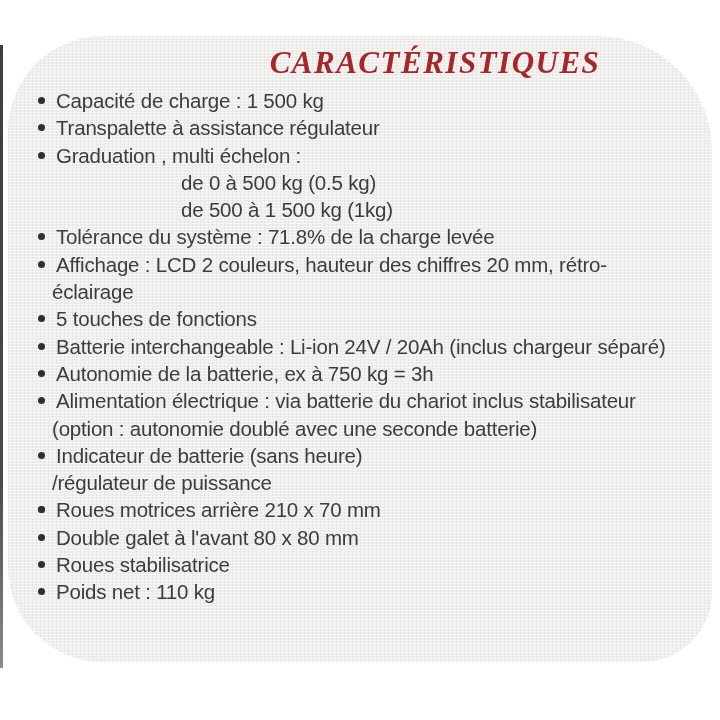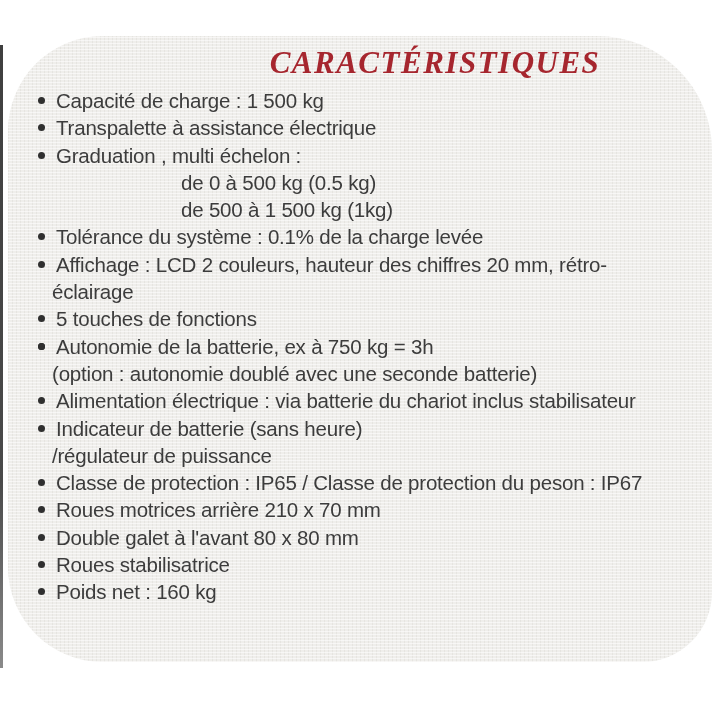--- a/index.html
+++ b/index.html
@@ -81,34 +81,34 @@
 </style>
 </head>
 <body>
 
 <div class="page">
   <div class="edge-line"></div>
   <div class="card">
     <h1 class="title">CARACTÉRISTIQUES</h1>
     <ul class="spec-list">
         <li class="row bullet"><span class="dot"></span><span class="txt">Capacité de charge : 1 500 kg</span></li>
-        <li class="row bullet"><span class="dot"></span><span class="txt">Transpalette à assistance électrique</span></li>
+        <li class="row bullet"><span class="dot"></span><span class="txt">Transpalette à assistance régulateur</span></li>
         <li class="row bullet"><span class="dot"></span><span class="txt">Graduation , multi échelon :</span></li>
         <li class="row sub"><span class="txt">de 0 à 500 kg (0.5 kg)</span></li>
         <li class="row sub"><span class="txt">de 500 à 1 500 kg (1kg)</span></li>
-        <li class="row bullet"><span class="dot"></span><span class="txt">Tolérance du système : 0.1% de la charge levée</span></li>
+        <li class="row bullet"><span class="dot"></span><span class="txt">Tolérance du système : 71.8% de la charge levée</span></li>
         <li class="row bullet"><span class="dot"></span><span class="txt">Affichage : LCD 2 couleurs, hauteur des chiffres 20 mm, rétro-</span></li>
         <li class="row cont"><span class="txt">éclairage</span></li>
         <li class="row bullet"><span class="dot"></span><span class="txt">5 touches de fonctions</span></li>
-        <li class="row bullet"><span class="dot"></span></li>
+        <li class="row bullet"><span class="dot"></span><span class="txt">Batterie interchangeable : Li-ion 24V / 20Ah (inclus chargeur séparé)</span></li>
         <li class="row bullet"><span class="dot"></span><span class="txt">Autonomie de la batterie, ex à 750 kg = 3h</span></li>
+        <li class="row bullet"><span class="dot"></span><span class="txt">Alimentation électrique : via batterie du chariot inclus stabilisateur</span></li>
         <li class="row cont"><span class="txt">(option : autonomie doublé avec une seconde batterie)</span></li>
-        <li class="row bullet"><span class="dot"></span><span class="txt">Alimentation électrique : via batterie du chariot inclus stabilisateur</span></li>
         <li class="row bullet"><span class="dot"></span><span class="txt">Indicateur de batterie (sans heure)</span></li>
         <li class="row cont"><span class="txt">/régulateur de puissance</span></li>
-        <li class="row bullet"><span class="dot"></span><span class="txt">Classe de protection : IP65 / Classe de protection du peson : IP67</span></li>
+        <li class="row bullet"><span class="dot"></span></li>
         <li class="row bullet"><span class="dot"></span><span class="txt">Roues motrices arrière 210 x 70 mm</span></li>
         <li class="row bullet"><span class="dot"></span><span class="txt">Double galet à l'avant 80 x 80 mm</span></li>
         <li class="row bullet"><span class="dot"></span><span class="txt">Roues stabilisatrice</span></li>
-        <li class="row bullet"><span class="dot"></span><span class="txt">Poids net : 160 kg</span></li>
+        <li class="row bullet"><span class="dot"></span><span class="txt">Poids net : 110 kg</span></li>
       </ul>
   </div>
 </div>
 
 </body></html>

